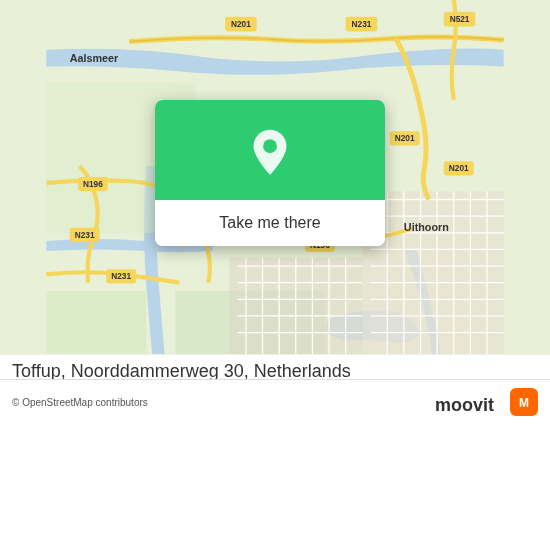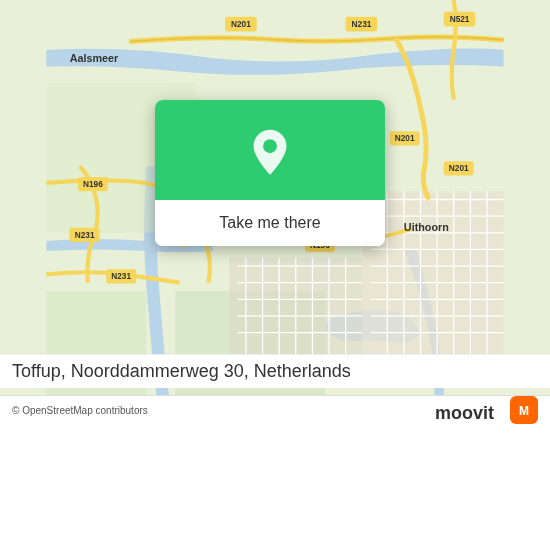--- a/index.html
+++ b/index.html
@@ -69,21 +69,21 @@
       text-align: center;
     }
 
     
     #bottom-bar {
       position: absolute;
       bottom: 0;
       left: 0;
       width: 100%;
       background: white;
-      padding: 0 12px;
+      padding: 8px 12px;
       display: flex;
       align-items: center;
       justify-content: space-between;
       border-top: 1px solid #ddd;
       z-index: 10;
     }
 
     #attribution {
       font-size: 10px;
       color: #555;

